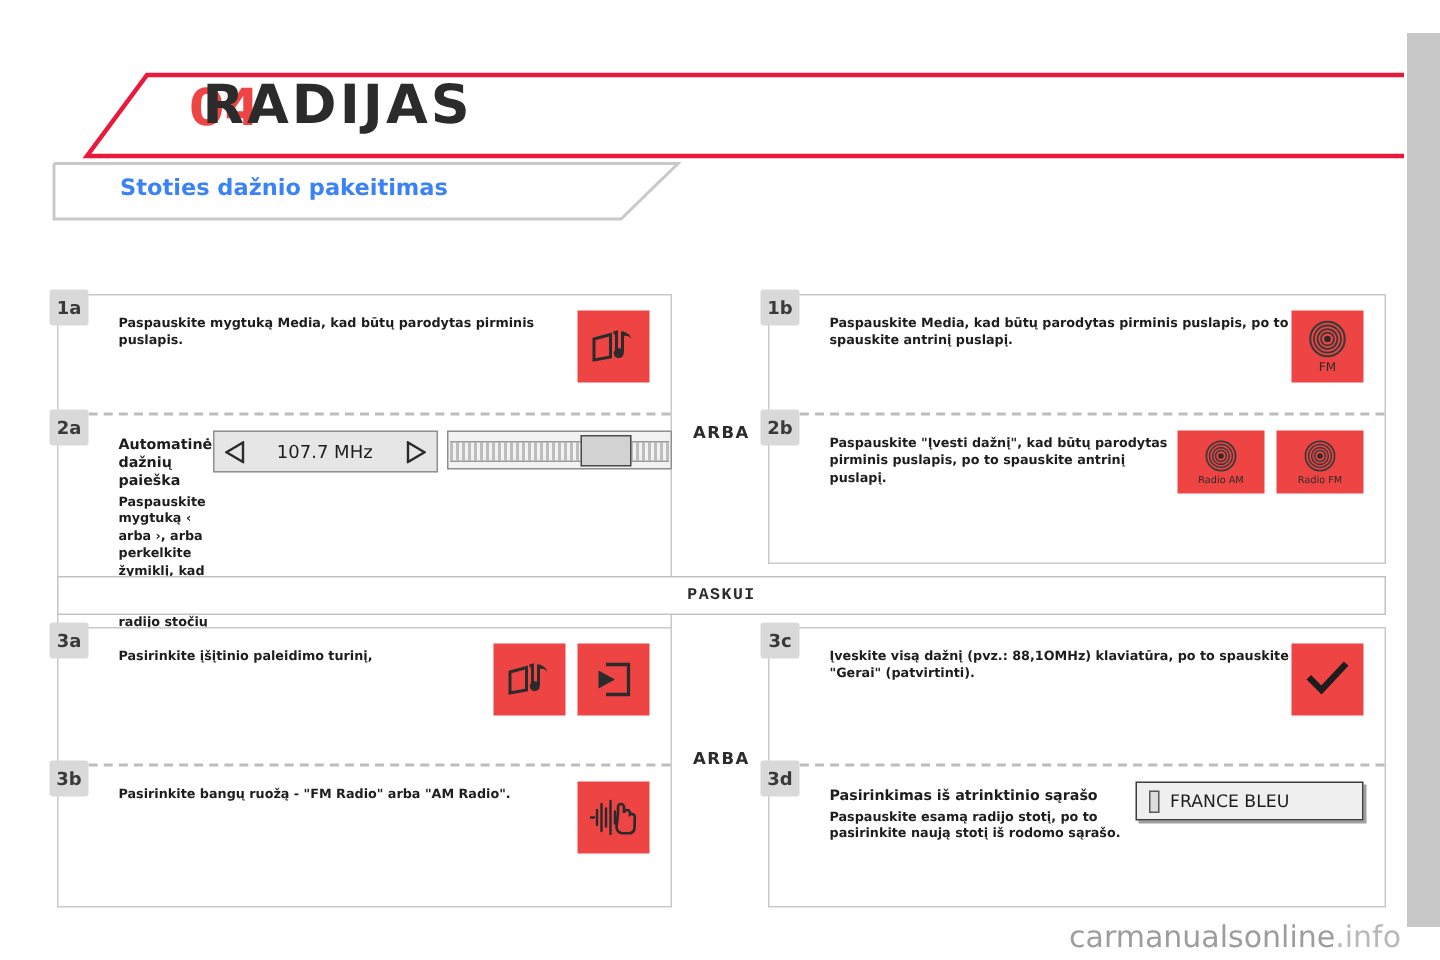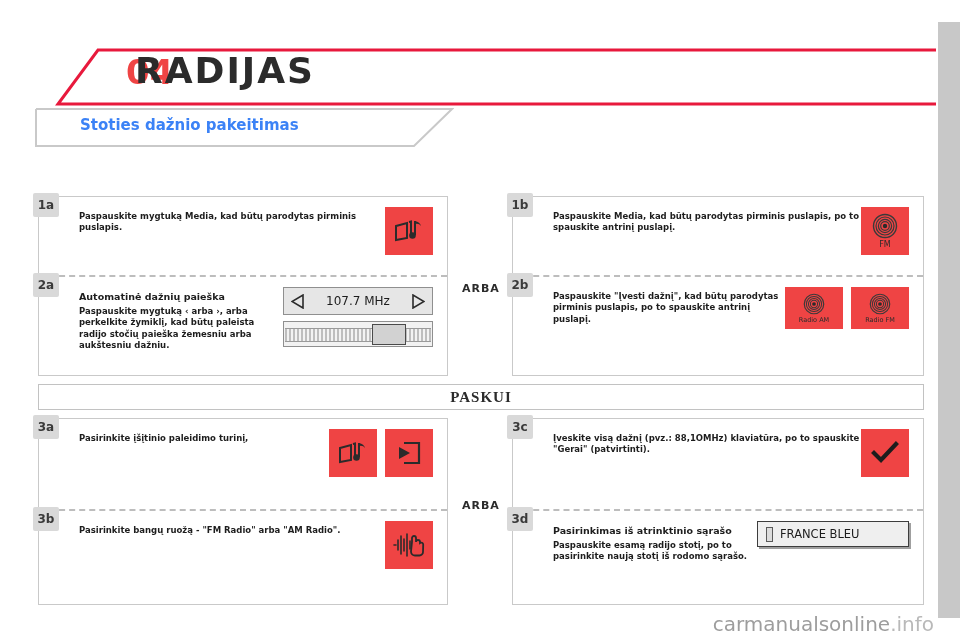--- a/index.html
+++ b/index.html
@@ -153,21 +153,21 @@
   .tile.sm { width: 58px; height: 42px; }
   .tile-label {
     font-size: 8px;
     color: #2b2b2b;
     margin-top: 1px;
     font-family: "DejaVu Sans", sans-serif;
   }
   .tile.sm .tile-label { font-size: 6.5px; }
 
   
-  .freq-wrap { display: flex; flex-direction: column; gap: 6px; text-align: center; }
+  .freq-wrap { display: flex; flex-direction: row; gap: 6px; text-align: center; }
   .freq-bar {
     width: 150px; height: 28px;
     background: #e6e6e6;
     border: 1px solid #8f8f8f;
     display: flex; align-items: center; justify-content: space-between;
     padding: 0 7px;
     box-sizing: border-box;
   }
   .freq-val {
     font-size: 12px;
@@ -236,25 +236,25 @@
   .paskui-bar {
     position: absolute;
     left: 38px; top: 384px;
     width: 886px; height: 26px;
     border: 1px solid #c2c2c2;
     background: #ffffff;
     display: flex; align-items: center; justify-content: center;
     box-sizing: border-box;
   }
   .paskui-bar span {
-    font-size: 15px;
+    font-size: 11px;
     font-weight: bold;
     color: #2b2b2b;
     letter-spacing: 1px;
-    font-family: Liberation Serif, serif;
+    font-family: Liberation Mono, monospace;
   }
 
   
   .watermark {
     position: absolute;
     right: 26px; bottom: 4px;
     font-size: 20px;
     color: #9d9d9d;
     font-family: "DejaVu Sans", sans-serif;
   }

